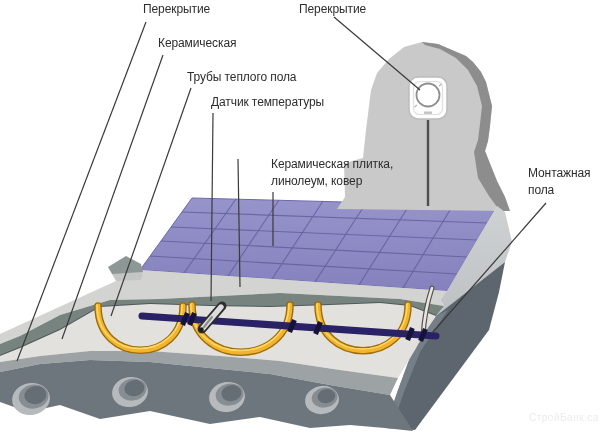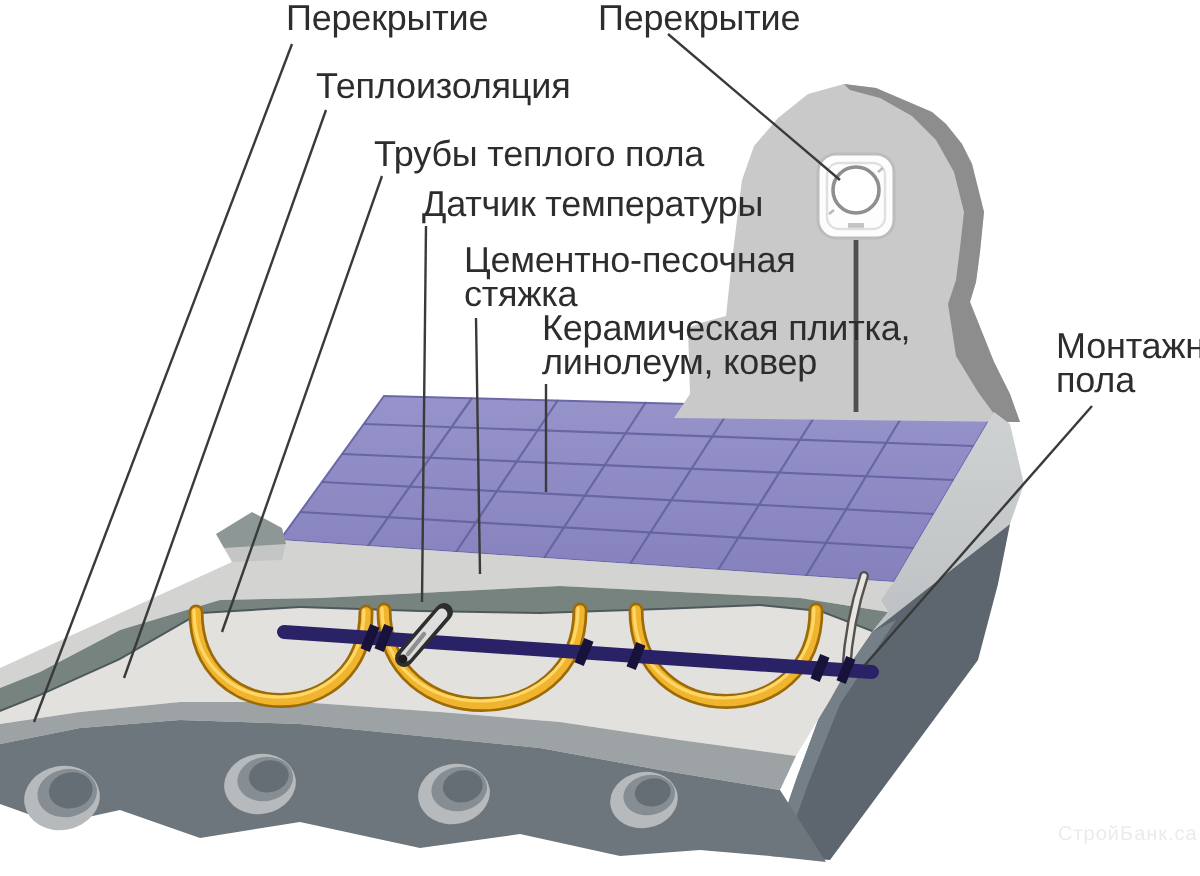--- a/index.html
+++ b/index.html
@@ -1,20 +1,20 @@
 <!DOCTYPE html>
 <html><head>
 <meta charset="utf-8">
 <style>
   html,body{margin:0;padding:0;}
   body{width:600px;height:438px;background:#ffffff;position:relative;overflow:hidden;
        font-family:"Liberation Sans", sans-serif;}
   .stage{position:absolute;left:0;top:0;width:600px;height:438px;}
   svg{position:absolute;left:0;top:0;}
-  .lbl{position:absolute;font-size:18px;line-height:17px;color:#2d2d2d;
+  .lbl{position:absolute;font-size:12px;line-height:17px;color:#2d2d2d;
        white-space:pre-line;letter-spacing:-0.1px;}
   .watermark{position:absolute;font-size:10px;color:#ebebeb;letter-spacing:0.5px;}
 </style>
 </head>
 <body>
 
 <div class="stage">
 <svg width="600" height="438" viewBox="0 0 600 438">
   <defs>
     <linearGradient id="tileGrad" x1="0" y1="0" x2="0" y2="1">
@@ -145,24 +145,22 @@
     <line x1="191" y1="88" x2="111" y2="316"></line>
     <line x1="213" y1="113" x2="211" y2="301"></line>
     <line x1="238" y1="159" x2="240" y2="287"></line>
     <line x1="273" y1="192" x2="273" y2="246"></line>
     <line x1="334" y1="17" x2="420" y2="90"></line>
     <line x1="546" y1="203" x2="432" y2="333"></line>
   </g>
 </svg>
 
 <div class="lbl" style="left:143px;top:1px">Перекрытие</div>
-<div class="lbl" style="left:158px;top:35px">Теплоизоляция</div>
+<div class="lbl" style="left:158px;top:35px">Керамическая</div>
 <div class="lbl" style="left:211px;top:94px">Датчик температуры</div>
 <div class="lbl" style="left:187px;top:69px">Трубы теплого пола</div>
-<div class="lbl" style="left:232px;top:122px">Цементно-песочная
-стяжка</div>
 <div class="lbl" style="left:271px;top:156px">Керамическая плитка,
 линолеум, ковер</div>
 <div class="lbl" style="left:299px;top:1px">Перекрытие</div>
 <div class="lbl" style="left:528px;top:165px">Монтажная
 пола</div>
 <div class="watermark" style="left:529px;top:412px">СтройБанк.са</div>
 </div>
 
 </body></html>

